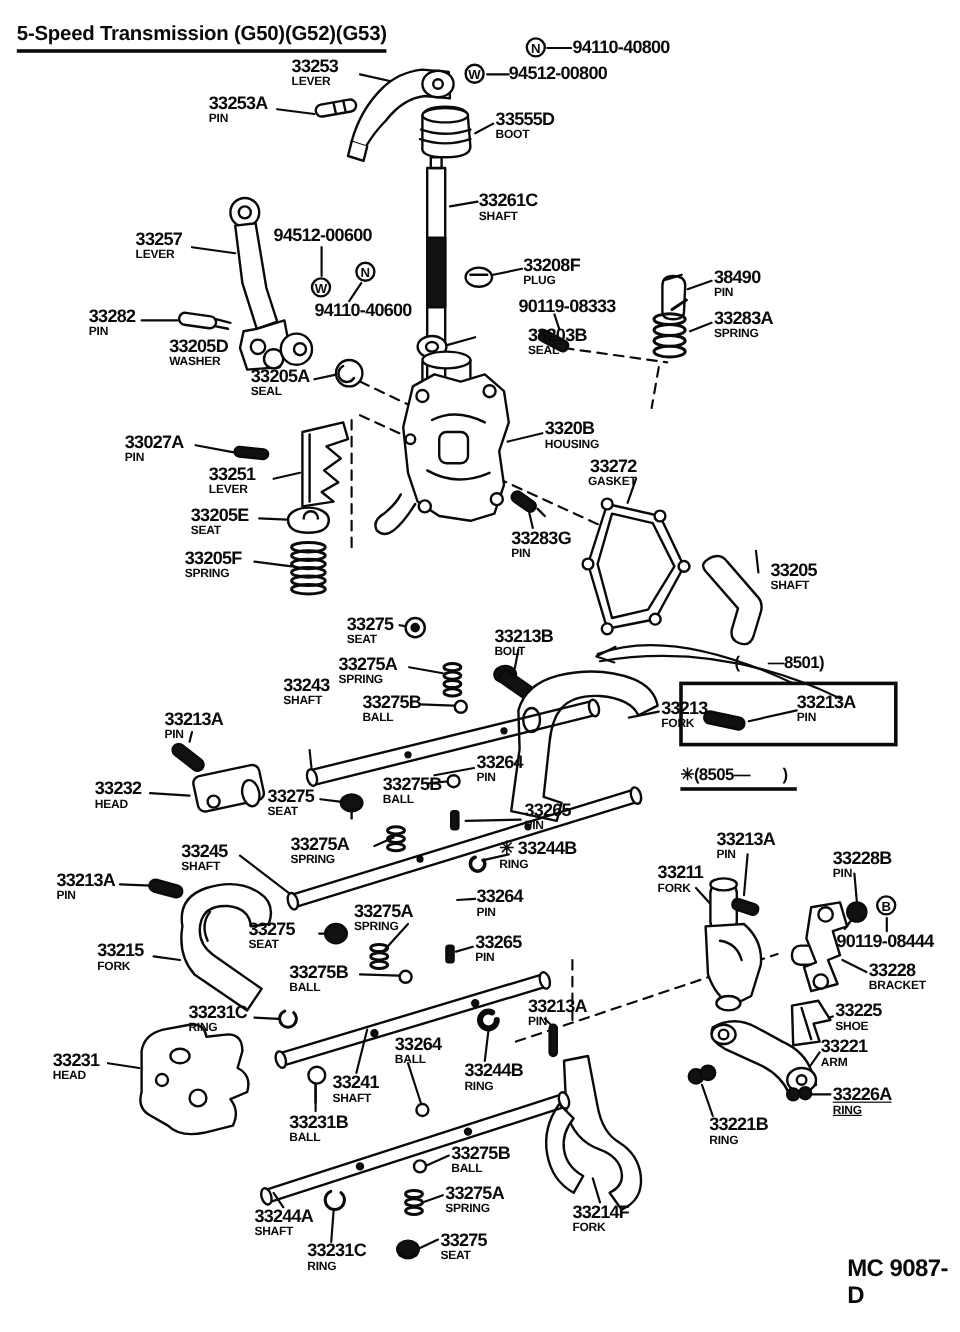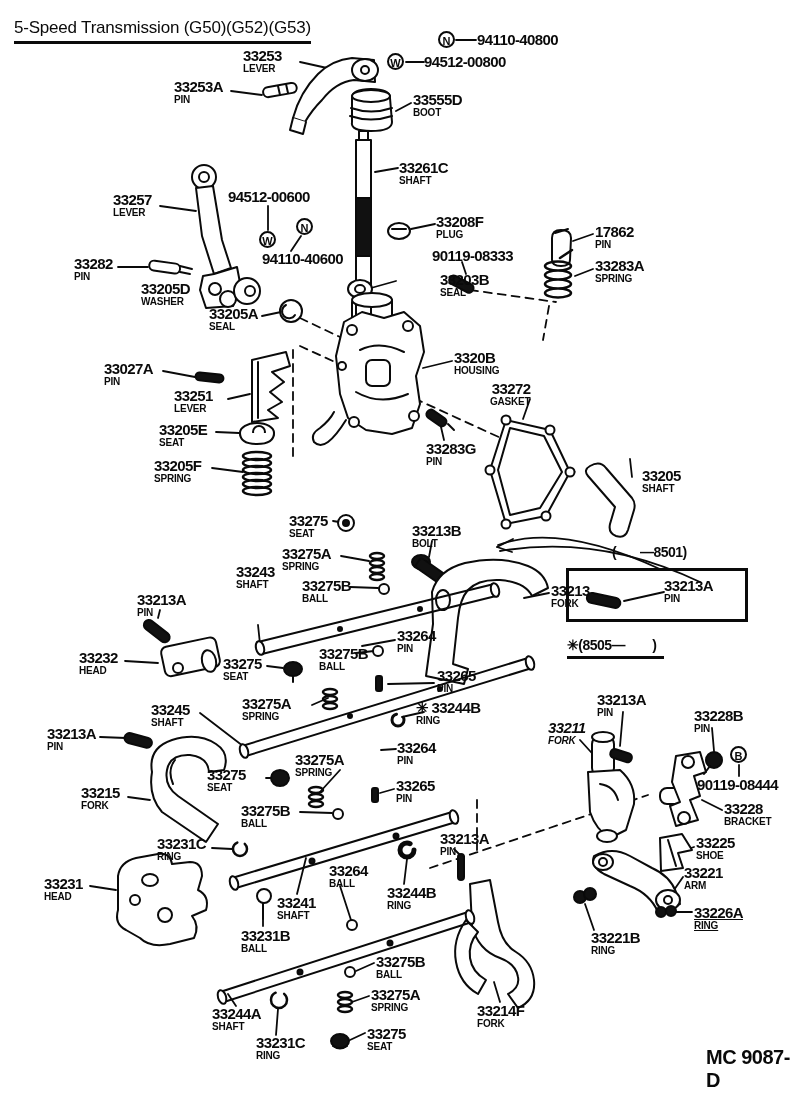--- a/index.html
+++ b/index.html
@@ -1,19 +1,19 @@
 <!DOCTYPE html>
 <html><head>
 <meta charset="utf-8">
 <style>
   html,body{margin:0;padding:0;background:#fff;}
   #stage{position:relative;width:800px;height:1110px;background:#fff;overflow:hidden;
          font-family:"Liberation Sans", sans-serif;color:#0a0a0a;}
   #diagram-svg{position:absolute;left:0;top:0;}
-  .title{position:absolute;left:14px;top:18px;font-size:17px;font-weight:normal;
+  .title{position:absolute;left:14px;top:18px;font-size:17px;font-weight:bold;
          letter-spacing:-0.2px;border-bottom:3px solid #0a0a0a;padding-bottom:3px;}
   .plabel{position:absolute;line-height:1;white-space:nowrap;}
   .pnum{font-size:15px;font-weight:bold;letter-spacing:-0.6px;}
   .pname{font-size:10px;font-weight:bold;letter-spacing:-0.2px;margin-top:1px;}
   .sym{position:absolute;width:17px;height:17px;border:2.5px solid #0a0a0a;border-radius:50%;
        font-size:11px;font-weight:bold;text-align:center;line-height:16px;background:#fff;box-sizing:border-box;}
   .note{position:absolute;font-size:14px;font-weight:bold;white-space:pre;letter-spacing:-0.5px;}
   .note-8501{left:612px;top:544px;}
   .note-8505{left:567px;top:637px;border-bottom:3px solid #0a0a0a;padding-bottom:3px;padding-right:8px;}
   .callout-box{position:absolute;left:566px;top:568px;width:182px;height:54px;
@@ -354,21 +354,21 @@
   </div>
       <div class="plabel" style="left: 262px; top: 251px;">
     <div class="pnum">94110-40600</div>
     <div class="pname"></div>
   </div>
       <div class="plabel" style="left: 436px; top: 214px;">
     <div class="pnum">33208F</div>
     <div class="pname">PLUG</div>
   </div>
       <div class="plabel" style="left: 595px; top: 224px;">
-    <div class="pnum">17862</div>
+    <div class="pnum">38490</div>
     <div class="pname">PIN</div>
   </div>
       <div class="plabel" style="left: 74px; top: 256px;">
     <div class="pnum">33282</div>
     <div class="pname">PIN</div>
   </div>
       <div class="plabel" style="left: 432px; top: 248px;">
     <div class="pnum">90119-08333</div>
     <div class="pname"></div>
   </div>
@@ -481,21 +481,21 @@
     <div class="pname">SHAFT</div>
   </div>
       <div class="plabel" style="left: 242px; top: 696px;">
     <div class="pnum">33275A</div>
     <div class="pname">SPRING</div>
   </div>
       <div class="plabel" style="left: 47px; top: 726px;">
     <div class="pnum">33213A</div>
     <div class="pname">PIN</div>
   </div>
-      <div class="plabel" style="left: 548px; top: 720px; font-style: italic;">
+      <div class="plabel" style="left: 548px; top: 720px;">
     <div class="pnum">33211</div>
     <div class="pname">FORK</div>
   </div>
       <div class="plabel" style="left: 597px; top: 692px;">
     <div class="pnum">33213A</div>
     <div class="pname">PIN</div>
   </div>
       <div class="plabel" style="left: 694px; top: 708px;">
     <div class="pnum">33228B</div>
     <div class="pname">PIN</div>

